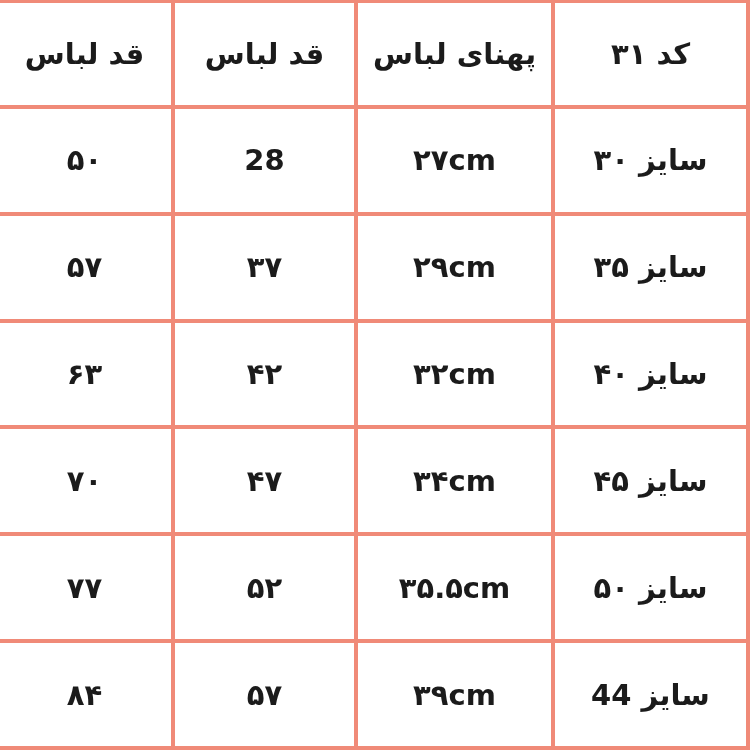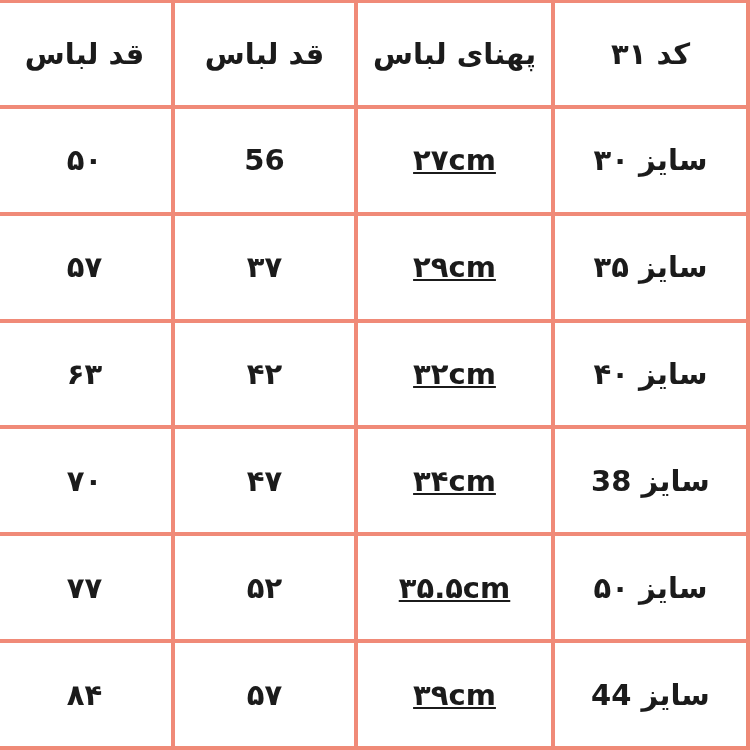--- a/index.html
+++ b/index.html
@@ -40,21 +40,20 @@
     border-top-width:3px;
   }
   
   table.size-chart th:last-child,
   table.size-chart td:last-child{
     border-left:none;
   }
   
   table.size-chart td.ltr-num{
     direction:ltr;
-    text-decoration:underline;
   }
 </style>
 </head>
 <body>
 
 <table class="size-chart">
   <colgroup>
     <col style="width:195px">
     <col style="width:197px">
     <col style="width:183px">
@@ -63,37 +62,37 @@
   <tbody>
     <tr>
       <th>کد ۳۱</th>
       <th>پهنای لباس</th>
       <th>قد لباس</th>
       <th>قد لباس</th>
     </tr>
     <tr>
       <td>سایز ۳۰</td>
       <td class="ltr-num">۲۷cm</td>
-      <td>56</td>
+      <td>28</td>
       <td>۵۰</td>
     </tr>
     <tr>
       <td>سایز ۳۵</td>
       <td class="ltr-num">۲۹cm</td>
       <td>۳۷</td>
       <td>۵۷</td>
     </tr>
     <tr>
       <td>سایز ۴۰</td>
       <td class="ltr-num">۳۲cm</td>
       <td>۴۲</td>
       <td>۶۳</td>
     </tr>
     <tr>
-      <td>سایز 38</td>
+      <td>سایز ۴۵</td>
       <td class="ltr-num">۳۴cm</td>
       <td>۴۷</td>
       <td>۷۰</td>
     </tr>
     <tr>
       <td>سایز ۵۰</td>
       <td class="ltr-num">۳۵.۵cm</td>
       <td>۵۲</td>
       <td>۷۷</td>
     </tr>

